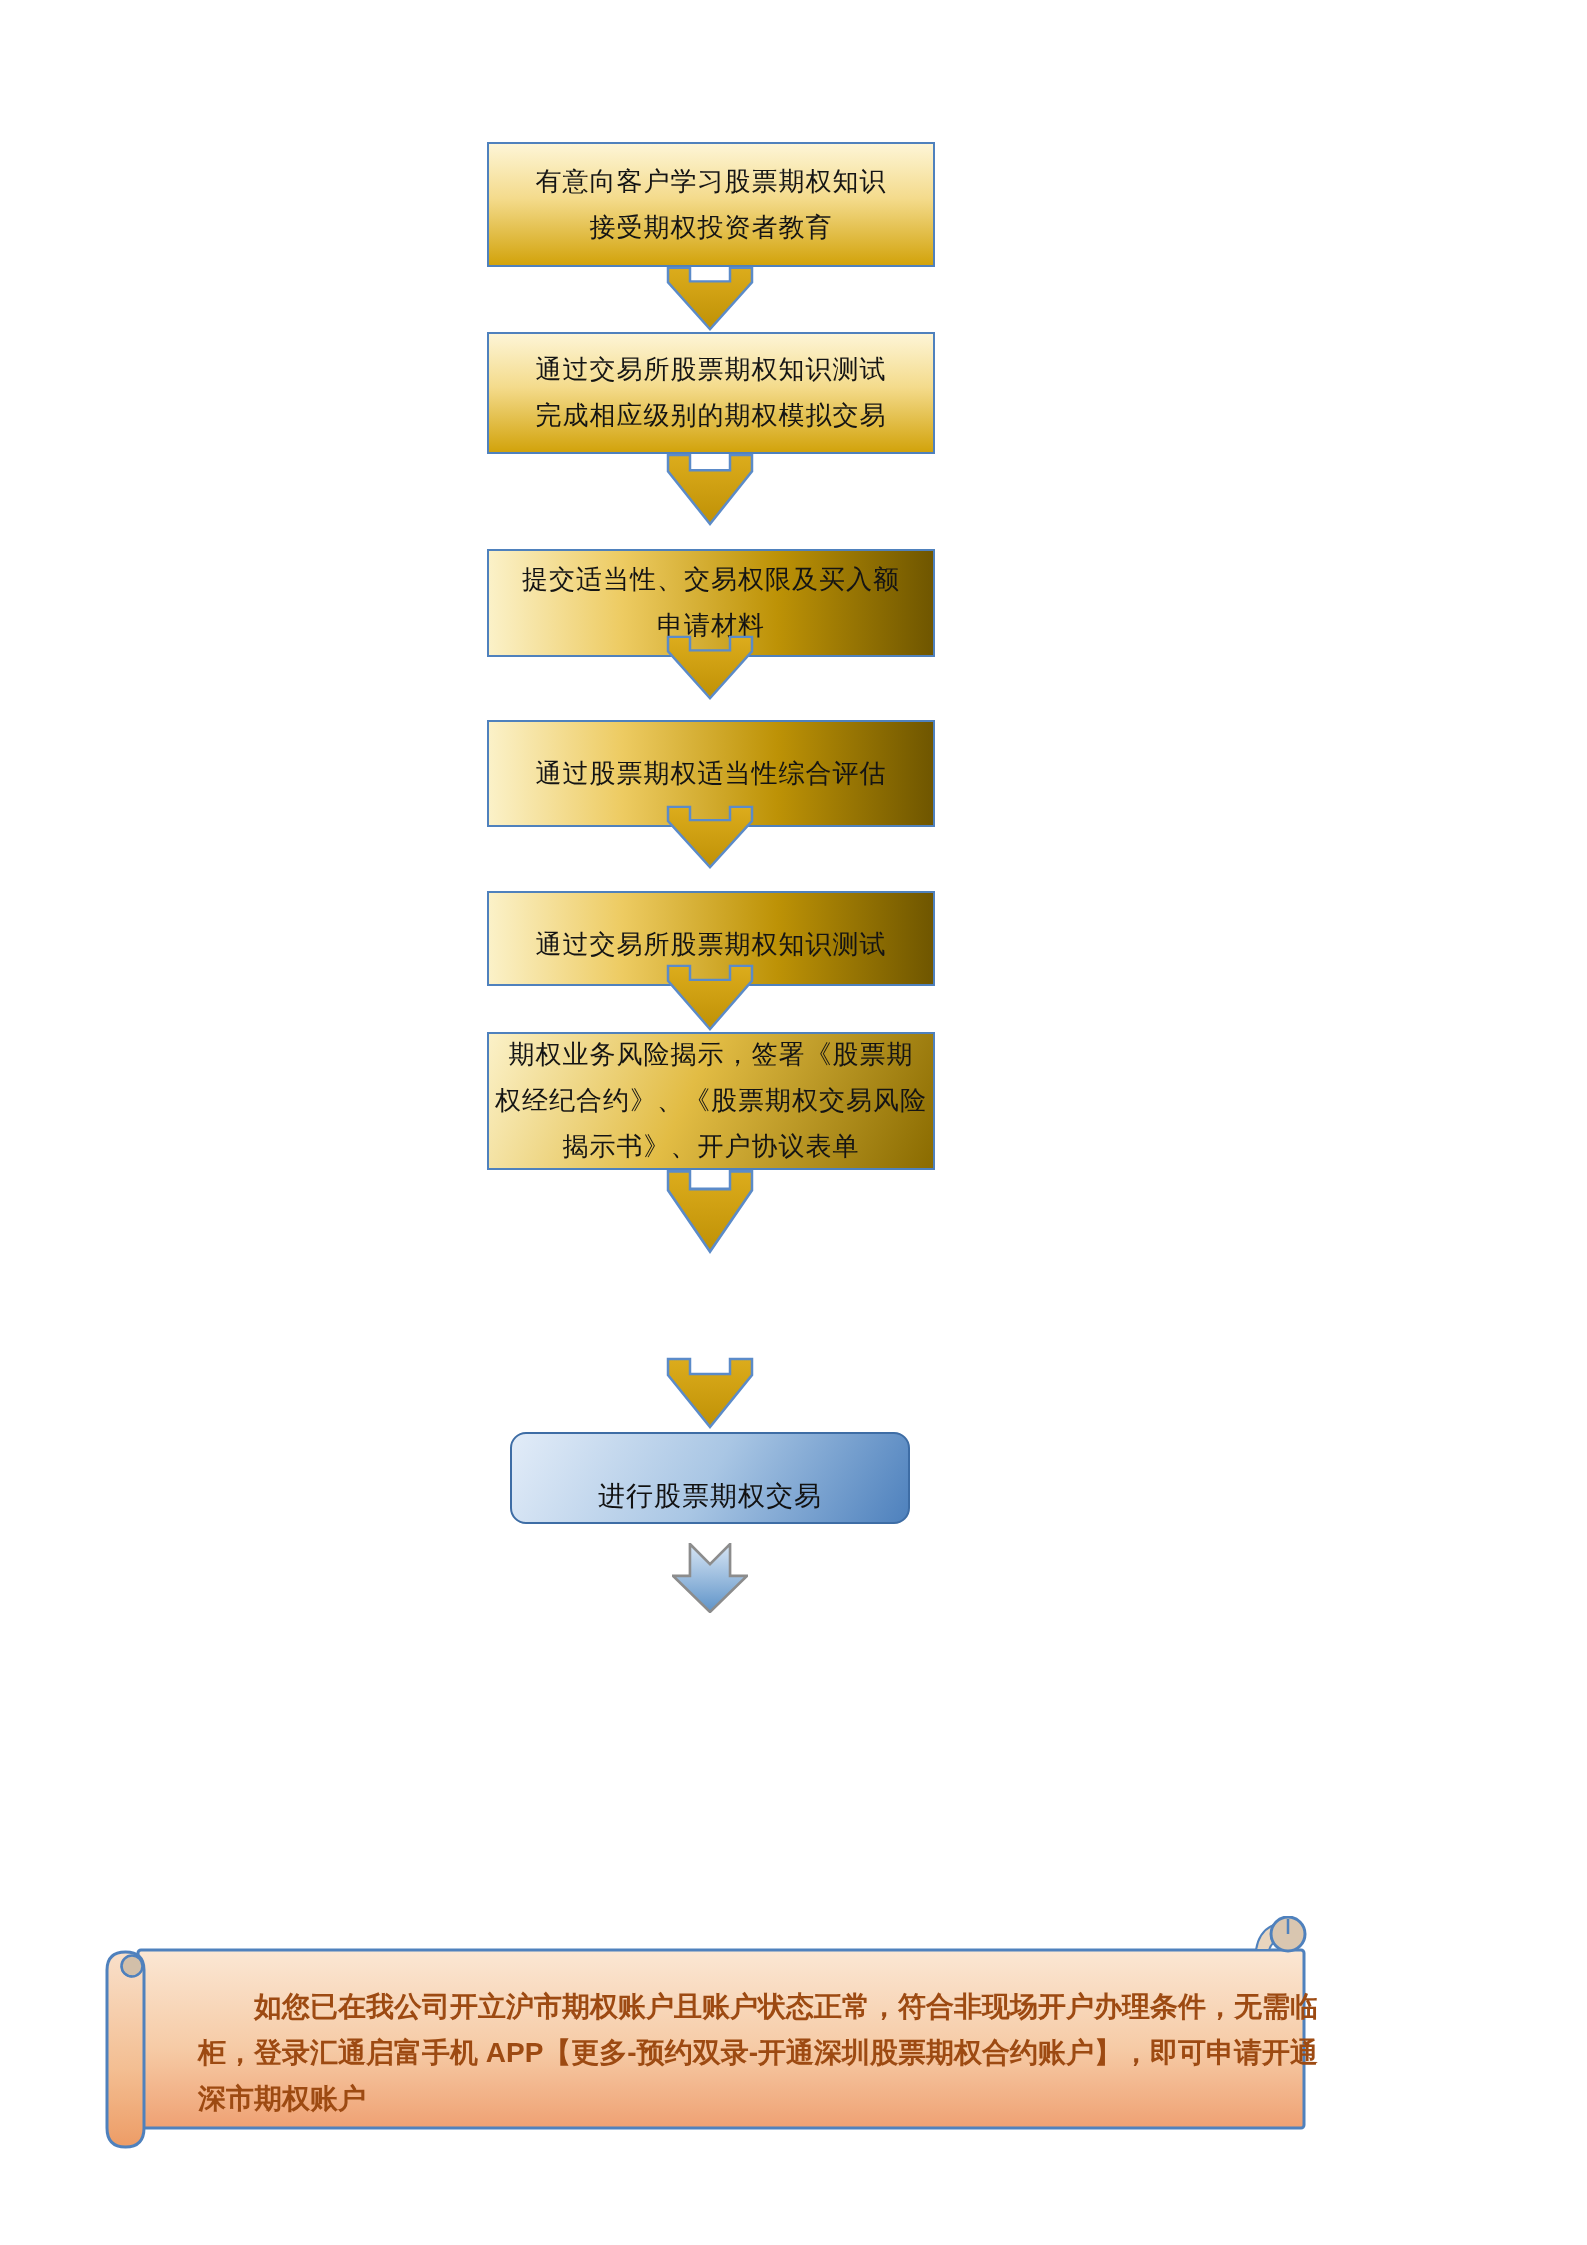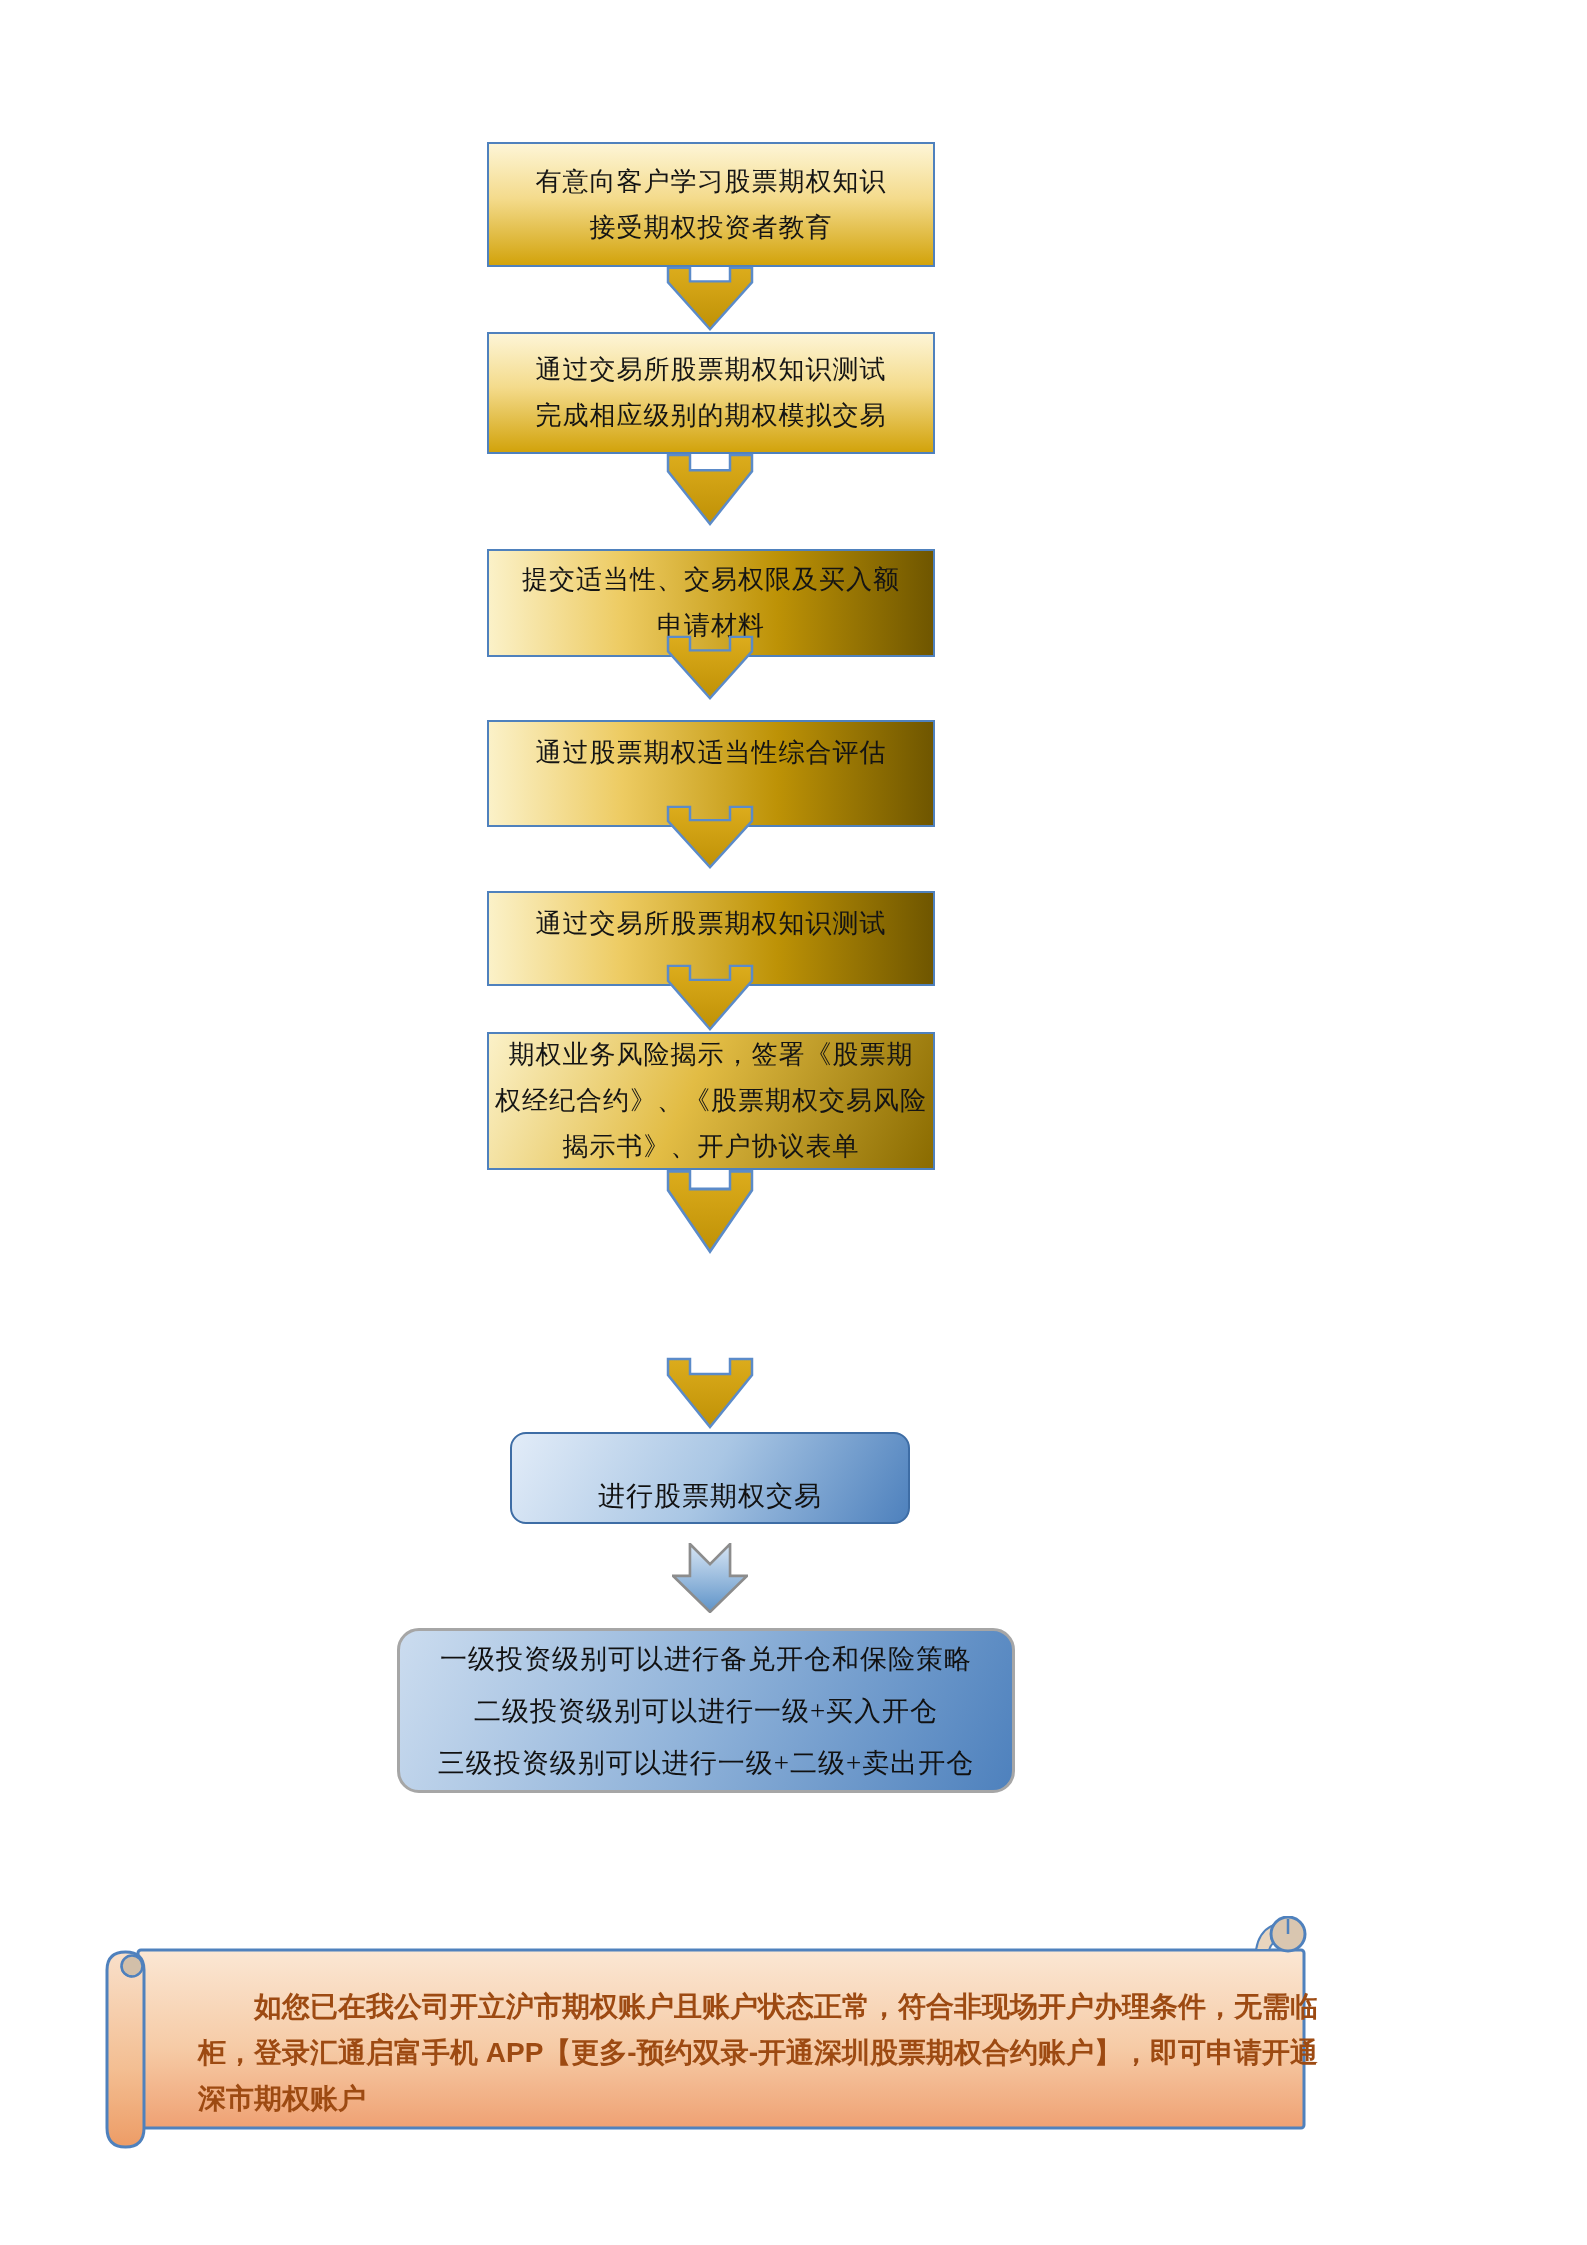--- a/index.html
+++ b/index.html
@@ -13,21 +13,21 @@
     border:2.5px solid #4F81BD;
     display:flex;align-items:center;justify-content:center;
   }
   .step .t{
     white-space:pre-line;text-align:center;color:#141414;
     font-size:26px;line-height:46px;letter-spacing:1px;font-weight:500;
   }
   .grad-v{background:linear-gradient(180deg,#FDF5D6 0%,#F4DB8C 45%,#D2A30B 100%);}
   .grad-h{background:linear-gradient(90deg,#FBF1C8 0%,#EDCB62 30%,#BD9206 65%,#6F5600 100%);margin-top:21px;}
   .grad-d{background:linear-gradient(115deg,#FBF1C8 0%,#E2BC44 45%,#8A6B00 100%);}
-  .top-align{align-items:flex-start;padding-top:8px;}
+  .top-align{align-items:flex-start;padding-top:29px;}
   
   .arrow{position:absolute;left:666px;width:88px;}
   .arrow-blue{position:absolute;left:672px;width:76px;}
   
   .trade-box{
     position:absolute;left:510px;top:1432px;width:400px;height:92px;box-sizing:border-box;
     border:2.5px solid #3E6DA5;border-radius:16px;
     background:linear-gradient(120deg,#E2ECF8 0%,#A9C6E4 50%,#4E81BD 100%);
     display:flex;align-items:flex-end;justify-content:center;
   }
@@ -130,25 +130,20 @@
   </svg>
 
   <div class="trade-box">
     <span class="t">进行股票期权交易</span>
   </div>
 
   <svg class="arrow-blue" style="top:1543px;height:70px" viewBox="0 0 72 66" preserveAspectRatio="none">
     <polygon points="17,1 36,20 55,1 55,31 71,31 36,65 1,31 17,31" fill="url(#ablue)" stroke="#8C8C8C" stroke-width="2.5"></polygon>
   </svg>
 
-  <div class="levels-box">
-    <span class="t">一级投资级别可以进行备兑开仓和保险策略
-二级投资级别可以进行一级+买入开仓
-三级投资级别可以进行一级+二级+卖出开仓</span>
-  </div>
 
   <svg class="scroll-svg" width="1210" height="234" viewBox="0 0 1210 234">
 
     <rect x="38" y="34" width="1166" height="178" rx="3" fill="url(#gscroll)" stroke="#4F81BD" stroke-width="3"></rect>
 
     <path d="M1156 34 Q1159 14 1176 8 L1184 22 Q1172 24 1169 34 Z" fill="#E9D5BE" stroke="#4F81BD" stroke-width="2"></path>
     <circle cx="1188" cy="18" r="17" fill="#D9C6B0" stroke="#4F81BD" stroke-width="3"></circle>
     <path d="M1188 3 L1188 18" fill="none" stroke="#4F81BD" stroke-width="2.5"></path>
 
     <path d="M7 54 Q7 36 25.5 36 Q44 36 44 54 L44 212 Q44 231 25.5 231 Q7 231 7 212 Z" fill="url(#gcyl)" stroke="#4F81BD" stroke-width="3"></path>

